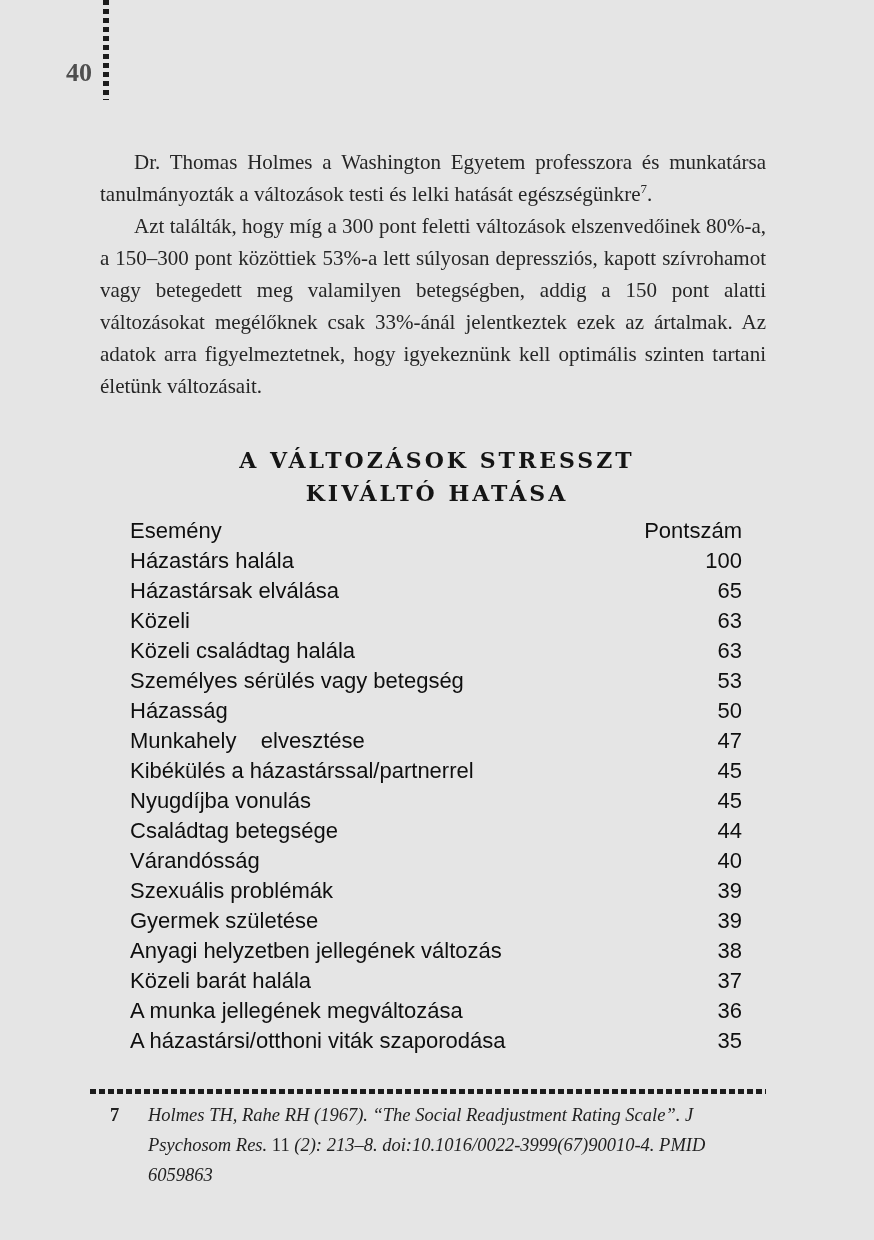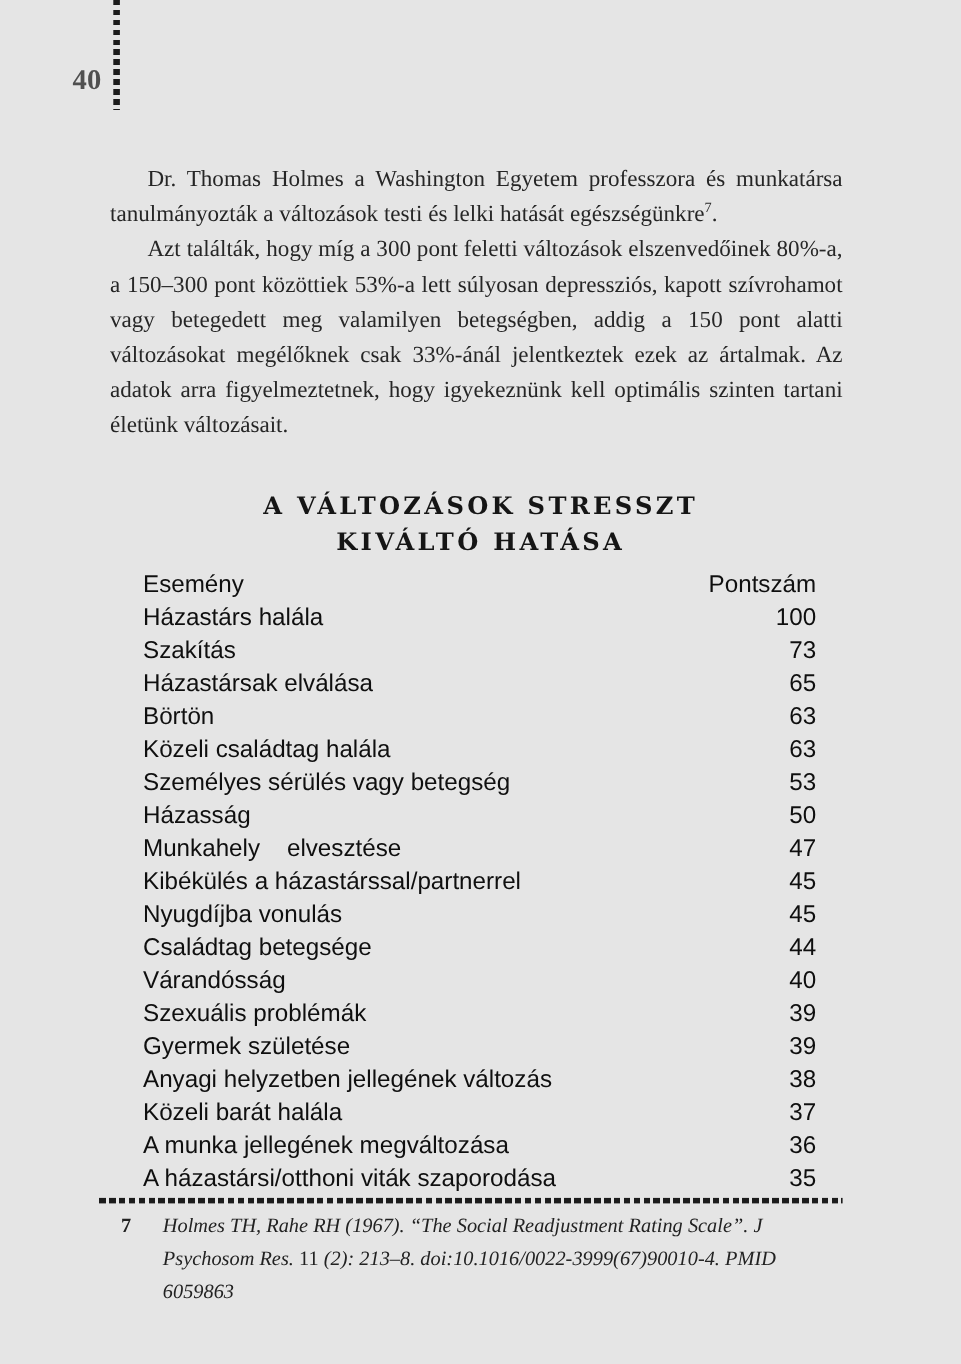--- a/index.html
+++ b/index.html
@@ -140,29 +140,25 @@
     <div class="t-row t-head">
       <span class="t-event">Esemény</span>
       <span class="t-score">Pontszám</span>
     </div>
     <div id="table-rows">
         <div class="t-row">
           <span class="t-event">Házastárs halála</span>
           <span class="t-score">100</span>
         </div>
         <div class="t-row">
-          <span class="t-event">Szakítás</span>
-          <span class="t-score">73</span>
-        </div>
-        <div class="t-row">
           <span class="t-event">Házastársak elválása</span>
           <span class="t-score">65</span>
         </div>
         <div class="t-row">
-          <span class="t-event">Börtön</span>
+          <span class="t-event">Közeli</span>
           <span class="t-score">63</span>
         </div>
         <div class="t-row">
           <span class="t-event">Közeli családtag halála</span>
           <span class="t-score">63</span>
         </div>
         <div class="t-row">
           <span class="t-event">Személyes sérülés vagy betegség</span>
           <span class="t-score">53</span>
         </div>

